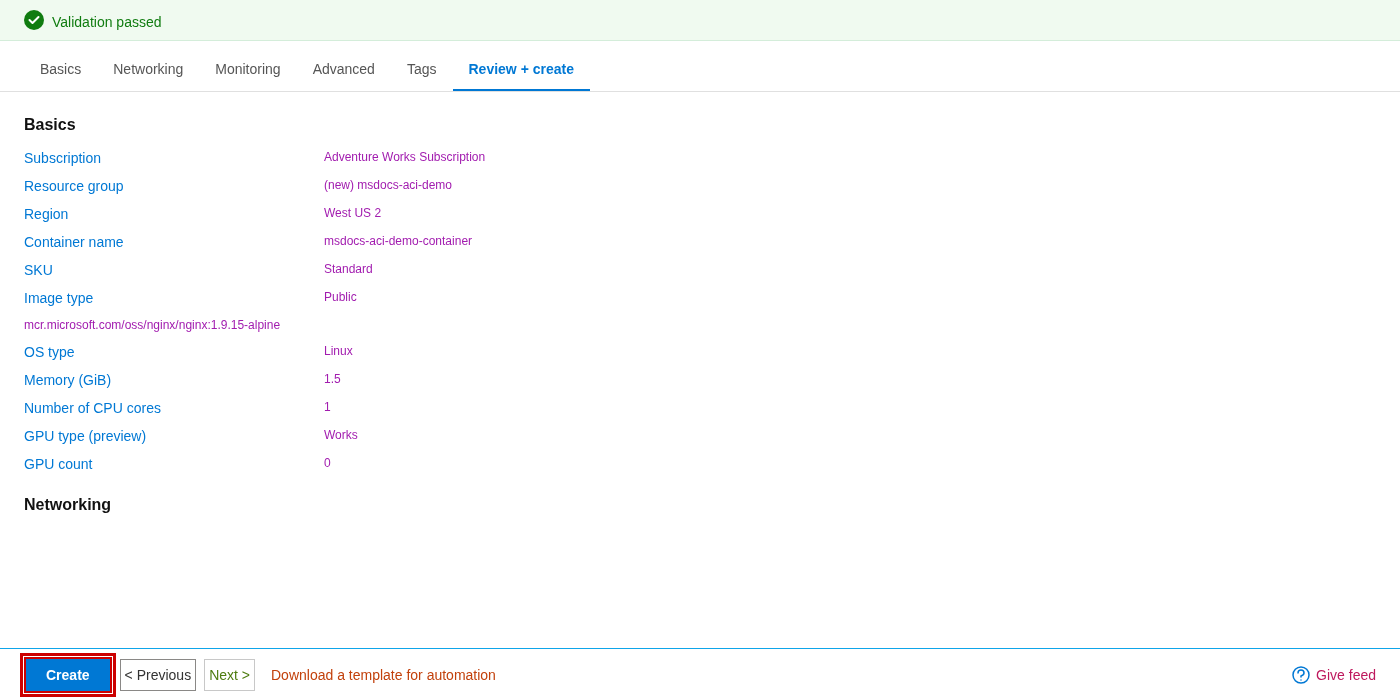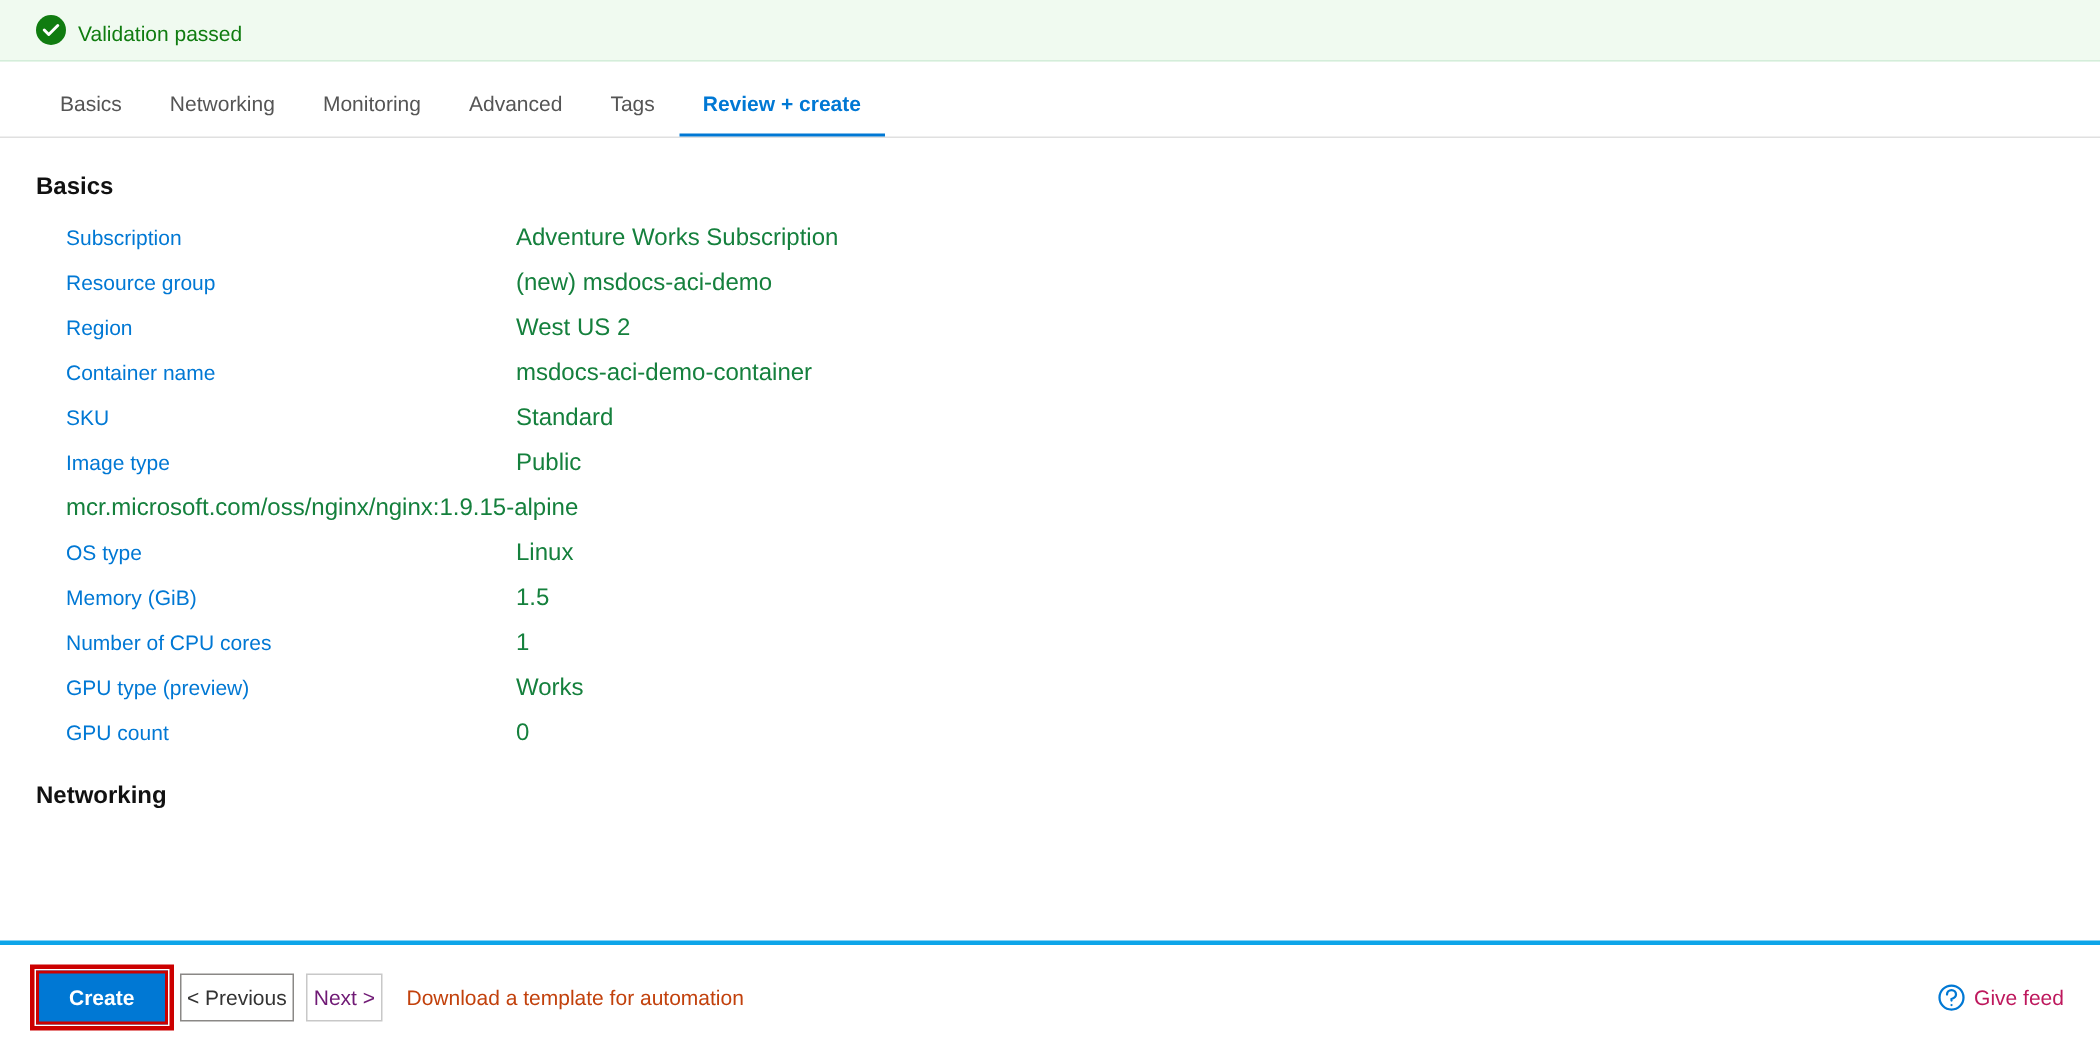--- a/index.html
+++ b/index.html
@@ -79,42 +79,41 @@
       font-weight: 700;
       color: #111;
       margin-bottom: 16px;
     }
 
     
     .field-row {
       display: flex;
       align-items: flex-start;
       margin-bottom: 12px;
-      margin-left: 20px;
     }
     .field-label {
       width: 300px;
       flex-shrink: 0;
       color: #0078d4;
       font-size: 14px;
     }
     .field-value {
-      color: #15803d;
-      font-size: 16px;
+      color: #a21caf;
+      font-size: 12px;
     }
 
     
     .bottom-bar {
       position: absolute;
       bottom: 0;
       left: 0;
       right: 0;
-      height: 73px;
+      height: 52px;
       background: #fff;
-      border-top: 3px solid #0ea5e9;
+      border-top: 1px solid #0ea5e9;
       display: flex;
       align-items: center;
       padding: 0 24px;
       gap: 8px;
     }
 
     .btn-create {
       background: #0078d4;
       color: #fff;
       border: 2px solid #cc0000;
@@ -128,21 +127,21 @@
 
     .btn-secondary {
       background: #fff;
       color: #333;
       border: 1px solid #8a8886;
       padding: 7px 4px;
       font-size: 14px;
       cursor: pointer;
     }
     .btn-secondary:disabled {
-      color: #701a75;
+      color: #4d7c0f;
       border-color: #c8c8c8;
       cursor: default;
     }
 
     .link-automation {
       color: #c2410c;
       text-decoration: none;
       font-size: 14px;
       margin-left: 8px;
       cursor: pointer;

